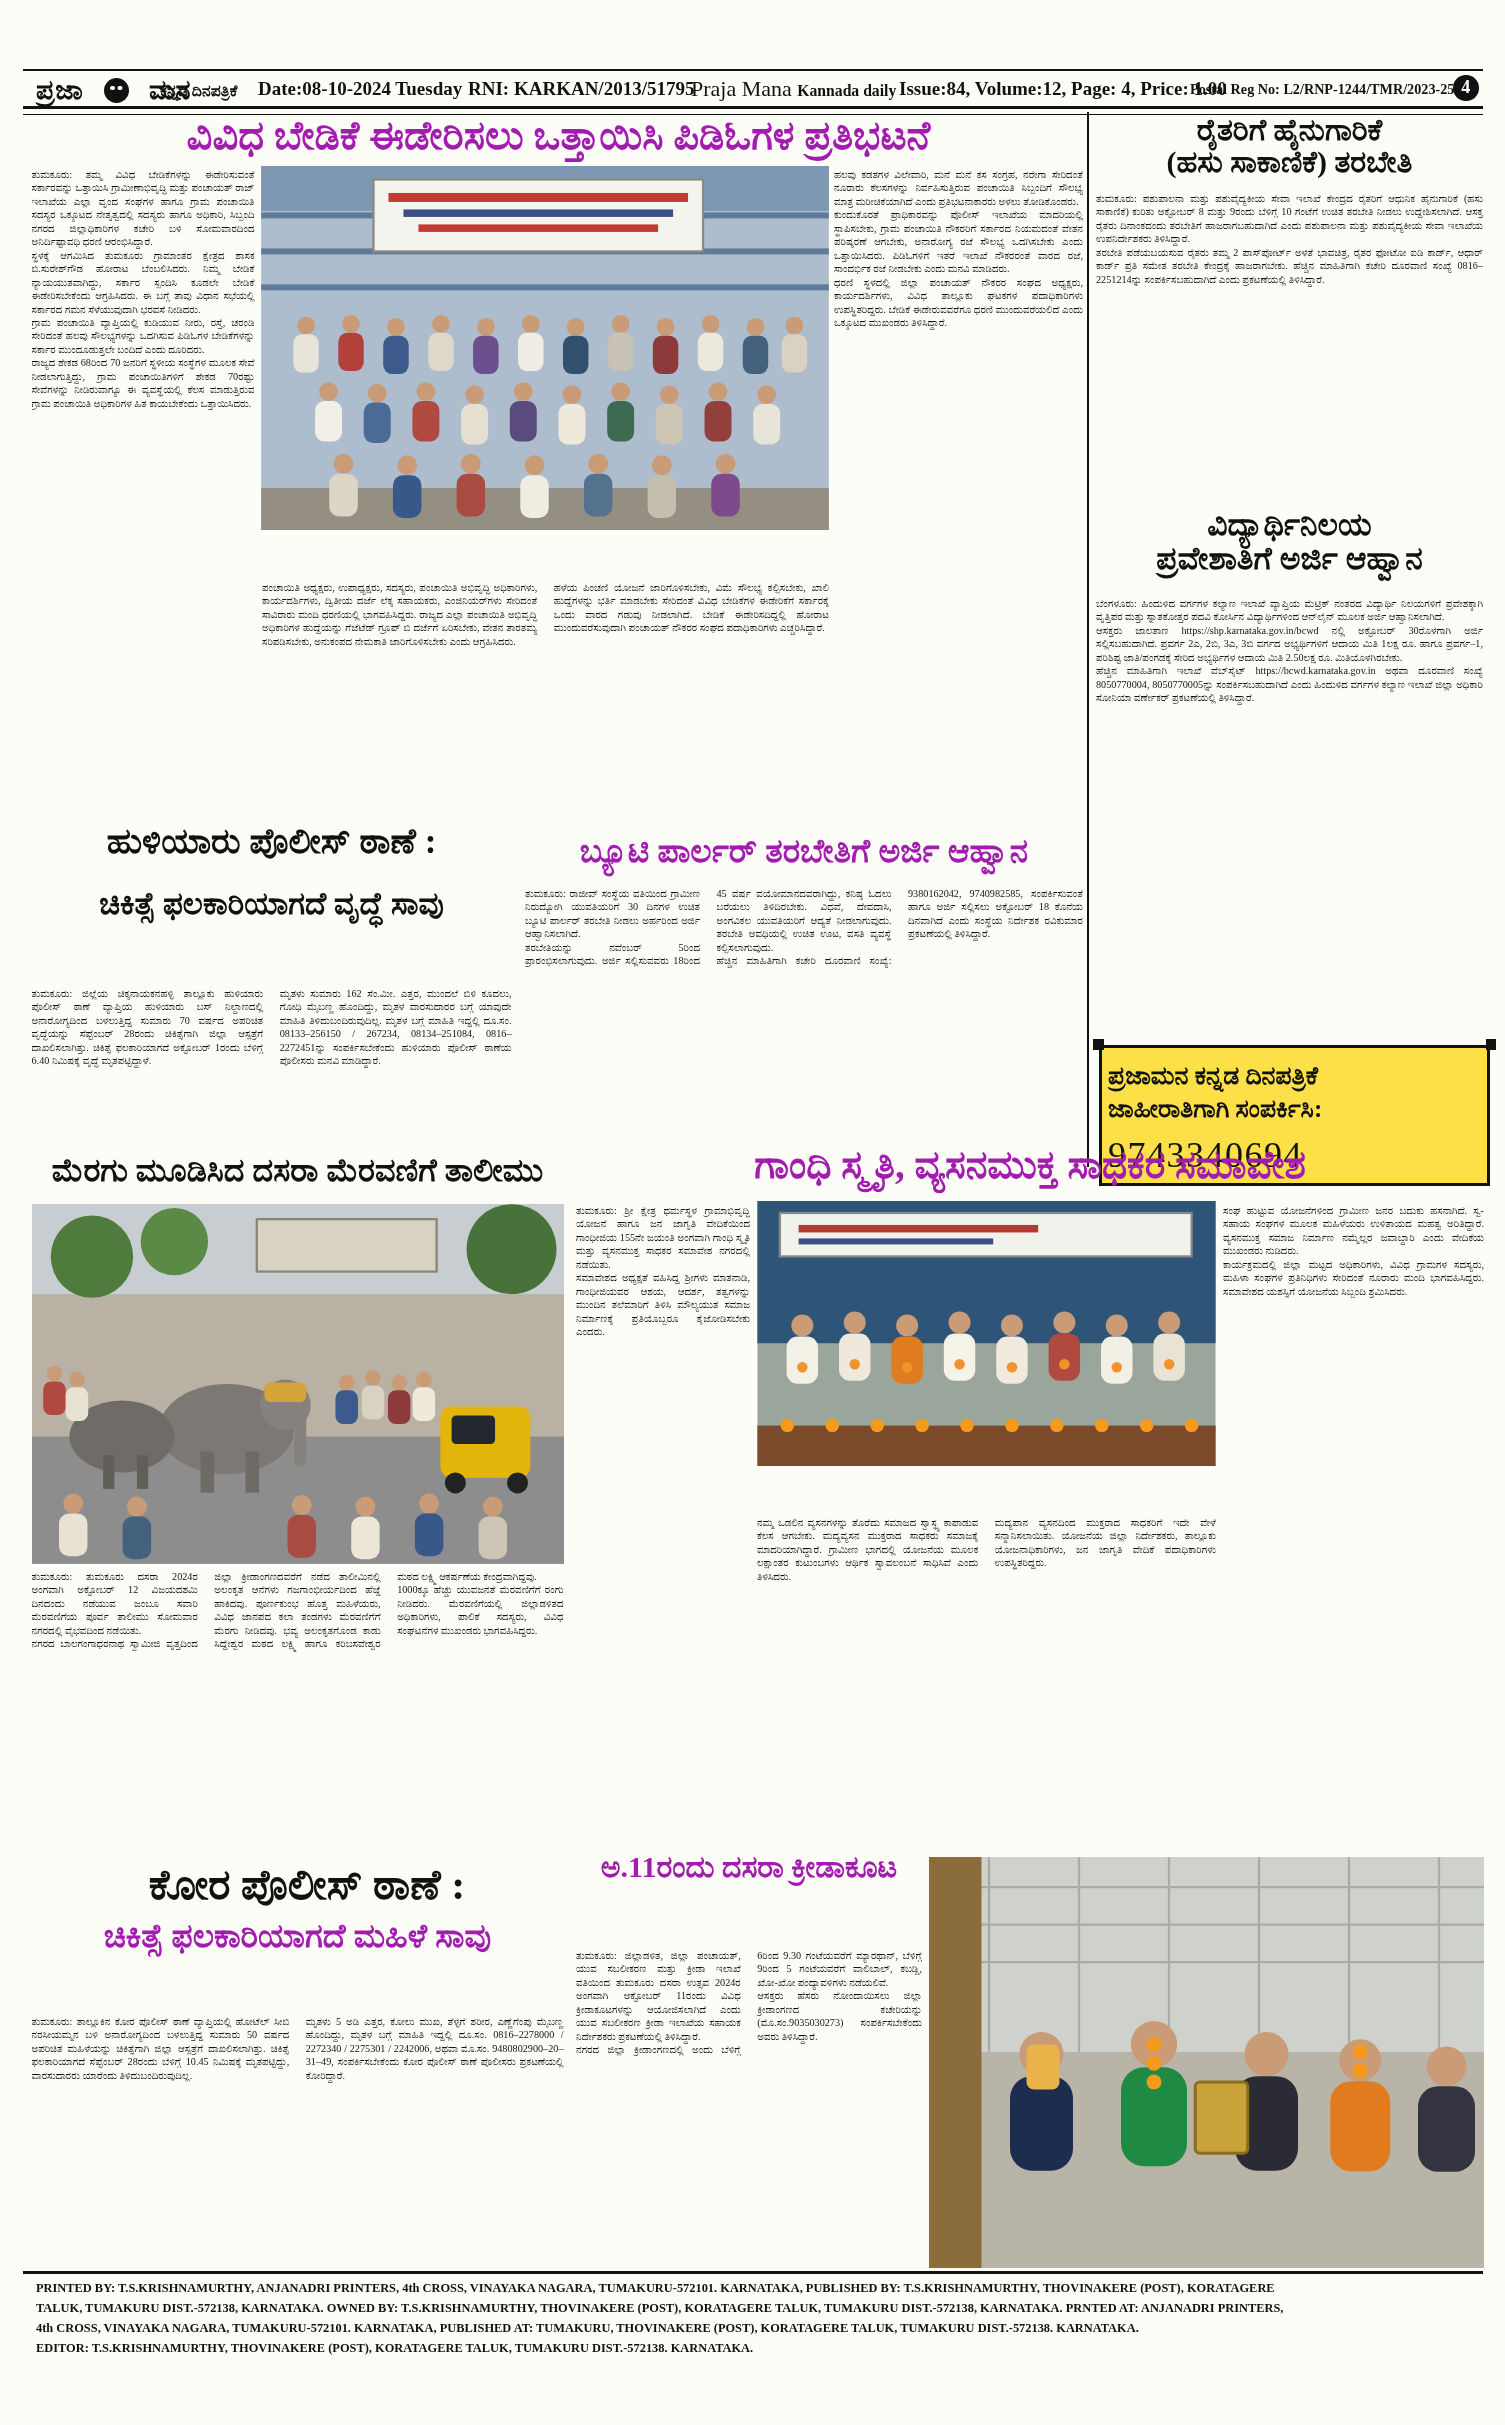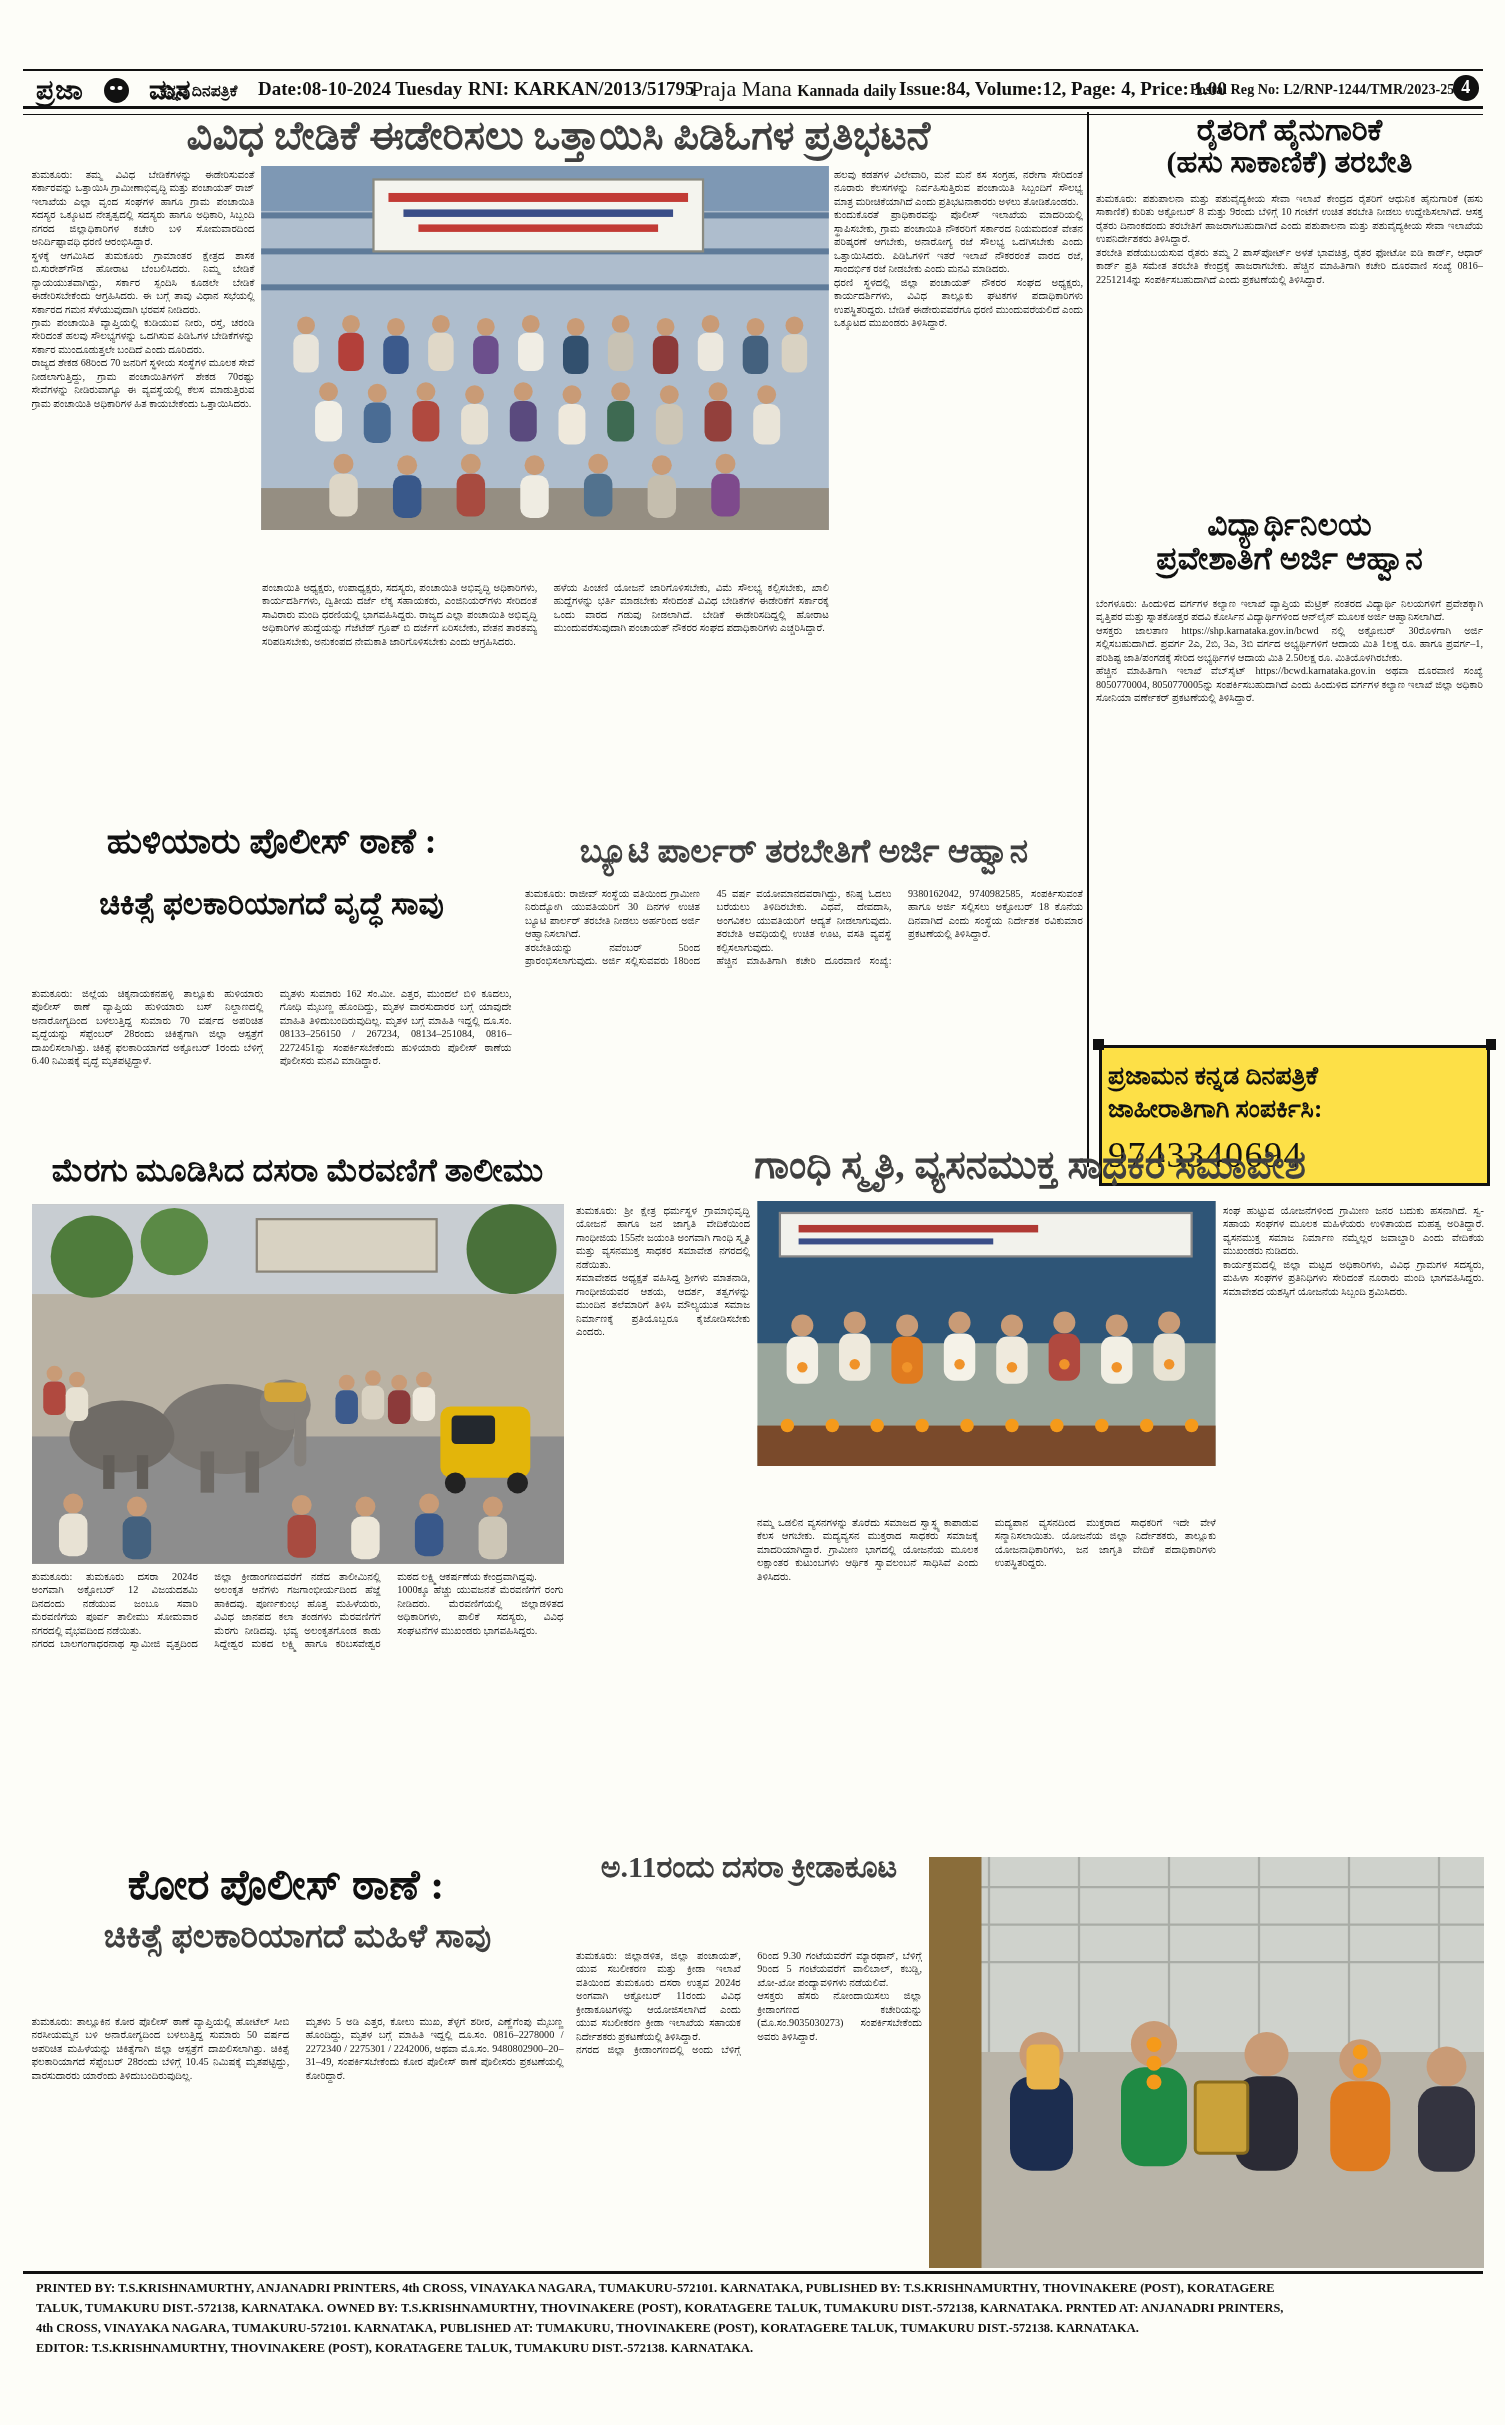--- a/index.html
+++ b/index.html
@@ -7,21 +7,21 @@
         font-family:"Liberation Serif",serif;overflow:hidden;}
   .abs{position:absolute;}
   .rule{background:#111;}
   .mh{font-family:"Liberation Serif",serif;font-weight:bold;white-space:nowrap;text-align:right;}
   .kn-logo{font-size:27px;font-weight:bold;letter-spacing:0.7px;display:flex;align-items:center;gap:20px;}
   .medallion{width:25.5px;height:25.5px;border-radius:50%;background:#111;display:inline-block;position:relative;}
   .medallion::after{content:"";position:absolute;left:6.7px;top:8.2px;width:4.5px;height:4.5px;border-radius:50%;background:#fff;box-shadow:7.5px 0 0 #fff;}
   .page-badge{width:25.5px;height:25.5px;border-radius:50%;background:#111;color:#fff;font-weight:bold;
               font-size:18px;display:flex;align-items:center;justify-content:center;}
   .hl{font-weight:bold;text-align:center;line-height:1.08;}
-  .red{color:#404040;}
+  .red{color:#a21caf;}
   .body-txt{font-size:10.2px;line-height:1.32;text-align:justify;white-space:pre-line;overflow:hidden;}
   .cols2{column-count:2;column-gap:16.5px;margin-top:44px;}
   .cols3{column-count:3;column-gap:16.5px;}
   .adbox{border:3.7px solid #111;background:#fde047;text-align:left;padding:10.5px 6px 7.5px 6px;position:relative;}
   .adbox::before,.adbox::after{content:"";position:absolute;top:-9px;width:10.5px;height:10.5px;background:#111;}
   .adbox::before{left:-9px;} .adbox::after{right:-9px;}
   .adline{font-size:25px;font-weight:bold;line-height:1.35;}
   .adphone{font-size:36px;font-weight:normal;letter-spacing:1.5px;margin-top:7.5px;}
   .vrule{width:1.5px;background:#111;}
   .footer-line{font-size:12.4px;font-weight:600;white-space:nowrap;line-height:1.6;}
@@ -241,21 +241,21 @@
         <circle cx="520" cy="300" r="9"></circle>
         <circle cx="580" cy="300" r="9"></circle>
       </g>
   </svg>
 
   <div class="abs body-txt cols2" style="left:757px;top:1472px;width:459px;height:385px">ನಮ್ಮ ಒಡಲಿನ ವ್ಯಸನಗಳನ್ನು ತೊರೆದು ಸಮಾಜದ ಸ್ವಾಸ್ಥ್ಯ ಕಾಪಾಡುವ ಕೆಲಸ ಆಗಬೇಕು. ಮದ್ಯವ್ಯಸನ ಮುಕ್ತರಾದ ಸಾಧಕರು ಸಮಾಜಕ್ಕೆ ಮಾದರಿಯಾಗಿದ್ದಾರೆ. ಗ್ರಾಮೀಣ ಭಾಗದಲ್ಲಿ ಯೋಜನೆಯ ಮೂಲಕ ಲಕ್ಷಾಂತರ ಕುಟುಂಬಗಳು ಆರ್ಥಿಕ ಸ್ವಾವಲಂಬನೆ ಸಾಧಿಸಿವೆ ಎಂದು ತಿಳಿಸಿದರು.
 ಮದ್ಯಪಾನ ವ್ಯಸನದಿಂದ ಮುಕ್ತರಾದ ಸಾಧಕರಿಗೆ ಇದೇ ವೇಳೆ ಸನ್ಮಾನಿಸಲಾಯಿತು. ಯೋಜನೆಯ ಜಿಲ್ಲಾ ನಿರ್ದೇಶಕರು, ತಾಲ್ಲೂಕು ಯೋಜನಾಧಿಕಾರಿಗಳು, ಜನ ಜಾಗೃತಿ ವೇದಿಕೆ ಪದಾಧಿಕಾರಿಗಳು ಉಪಸ್ಥಿತರಿದ್ದರು.</div>
   <div class="abs body-txt" style="left:1223px;top:1204px;width:261px;height:654px">ಸಂಘ ಹುಟ್ಟುವ ಯೋಜನೆಗಳಿಂದ ಗ್ರಾಮೀಣ ಜನರ ಬದುಕು ಹಸನಾಗಿದೆ. ಸ್ವ-ಸಹಾಯ ಸಂಘಗಳ ಮೂಲಕ ಮಹಿಳೆಯರು ಉಳಿತಾಯದ ಮಹತ್ವ ಅರಿತಿದ್ದಾರೆ. ವ್ಯಸನಮುಕ್ತ ಸಮಾಜ ನಿರ್ಮಾಣ ನಮ್ಮೆಲ್ಲರ ಜವಾಬ್ದಾರಿ ಎಂದು ವೇದಿಕೆಯ ಮುಖಂಡರು ನುಡಿದರು.
 ಕಾರ್ಯಕ್ರಮದಲ್ಲಿ ಜಿಲ್ಲಾ ಮಟ್ಟದ ಅಧಿಕಾರಿಗಳು, ವಿವಿಧ ಗ್ರಾಮಗಳ ಸದಸ್ಯರು, ಮಹಿಳಾ ಸಂಘಗಳ ಪ್ರತಿನಿಧಿಗಳು ಸೇರಿದಂತೆ ನೂರಾರು ಮಂದಿ ಭಾಗವಹಿಸಿದ್ದರು. ಸಮಾವೇಶದ ಯಶಸ್ಸಿಗೆ ಯೋಜನೆಯ ಸಿಬ್ಬಂದಿ ಶ್ರಮಿಸಿದರು.</div>
 
-  <div class="abs hl" style="left:20px;top:1863px;width:532px;font-size:42px">ಕೋರ ಪೊಲೀಸ್ ಠಾಣೆ :</div>
+  <div class="abs hl" style="left:41px;top:1863px;width:532px;font-size:42px">ಕೋರ ಪೊಲೀಸ್ ಠಾಣೆ :</div>
   <div class="abs hl red" style="left:31.5px;top:1919px;width:532px;font-size:33px">ಚಿಕಿತ್ಸೆ ಫಲಕಾರಿಯಾಗದೆ ಮಹಿಳೆ ಸಾವು</div>
   <div class="abs body-txt cols2" style="left:31.5px;top:1971px;width:532px;height:297px">ತುಮಕೂರು: ತಾಲ್ಲೂಕಿನ ಕೋರ ಪೊಲೀಸ್ ಠಾಣೆ ವ್ಯಾಪ್ತಿಯಲ್ಲಿ ಹೋಟೆಲ್ ಸೀಬಿ ನರಸೀಯಮ್ಮನ ಬಳಿ ಅನಾರೋಗ್ಯದಿಂದ ಬಳಲುತ್ತಿದ್ದ ಸುಮಾರು 50 ವರ್ಷದ ಅಪರಿಚಿತ ಮಹಿಳೆಯನ್ನು ಚಿಕಿತ್ಸೆಗಾಗಿ ಜಿಲ್ಲಾ ಆಸ್ಪತ್ರೆಗೆ ದಾಖಲಿಸಲಾಗಿತ್ತು. ಚಿಕಿತ್ಸೆ ಫಲಕಾರಿಯಾಗದೆ ಸೆಪ್ಟೆಂಬರ್ 28ರಂದು ಬೆಳಿಗ್ಗೆ 10.45 ನಿಮಿಷಕ್ಕೆ ಮೃತಪಟ್ಟಿದ್ದು, ವಾರಸುದಾರರು ಯಾರೆಂದು ತಿಳಿದುಬಂದಿರುವುದಿಲ್ಲ.
 ಮೃತಳು 5 ಅಡಿ ಎತ್ತರ, ಕೋಲು ಮುಖ, ತೆಳ್ಳಗೆ ಶರೀರ, ಎಣ್ಣೆಗೆಂಪು ಮೈಬಣ್ಣ ಹೊಂದಿದ್ದು, ಮೃತಳ ಬಗ್ಗೆ ಮಾಹಿತಿ ಇದ್ದಲ್ಲಿ ದೂ.ಸಂ. 0816–2278000 / 2272340 / 2275301 / 2242006, ಅಥವಾ ಮೊ.ಸಂ. 9480802900–20–31–49, ಸಂಪರ್ಕಿಸಬೇಕೆಂದು ಕೋರ ಪೊಲೀಸ್ ಠಾಣೆ ಪೊಲೀಸರು ಪ್ರಕಟಣೆಯಲ್ಲಿ ಕೋರಿದ್ದಾರೆ.</div>
 
   <div class="abs hl red" style="left:576px;top:1851px;width:346px;font-size:30px">ಅ.11ರಂದು ದಸರಾ ಕ್ರೀಡಾಕೂಟ</div>
   <div class="abs body-txt cols2" style="left:576px;top:1905px;width:346px;height:363px">ತುಮಕೂರು: ಜಿಲ್ಲಾಡಳಿತ, ಜಿಲ್ಲಾ ಪಂಚಾಯತ್, ಯುವ ಸಬಲೀಕರಣ ಮತ್ತು ಕ್ರೀಡಾ ಇಲಾಖೆ ವತಿಯಿಂದ ತುಮಕೂರು ದಸರಾ ಉತ್ಸವ 2024ರ ಅಂಗವಾಗಿ ಅಕ್ಟೋಬರ್ 11ರಂದು ವಿವಿಧ ಕ್ರೀಡಾಕೂಟಗಳನ್ನು ಆಯೋಜಿಸಲಾಗಿದೆ ಎಂದು ಯುವ ಸಬಲೀಕರಣ ಕ್ರೀಡಾ ಇಲಾಖೆಯ ಸಹಾಯಕ ನಿರ್ದೇಶಕರು ಪ್ರಕಟಣೆಯಲ್ಲಿ ತಿಳಿಸಿದ್ದಾರೆ.
 ನಗರದ ಜಿಲ್ಲಾ ಕ್ರೀಡಾಂಗಣದಲ್ಲಿ ಅಂದು ಬೆಳಿಗ್ಗೆ 6ರಿಂದ 9.30 ಗಂಟೆಯವರೆಗೆ ಮ್ಯಾರಥಾನ್, ಬೆಳಿಗ್ಗೆ 9ರಿಂದ 5 ಗಂಟೆಯವರೆಗೆ ವಾಲಿಬಾಲ್, ಕಬಡ್ಡಿ, ಖೋ-ಖೋ ಪಂದ್ಯಾವಳಿಗಳು ನಡೆಯಲಿವೆ.
 ಆಸಕ್ತರು ಹೆಸರು ನೋಂದಾಯಿಸಲು ಜಿಲ್ಲಾ ಕ್ರೀಡಾಂಗಣದ ಕಚೇರಿಯನ್ನು (ಮೊ.ಸಂ.9035030273) ಸಂಪರ್ಕಿಸಬೇಕೆಂದು ಅವರು ತಿಳಿಸಿದ್ದಾರೆ.</div>
 
   <svg class="abs photo" style="left:929px;top:1857px" width="555" height="411" viewBox="0 0 740 548">

